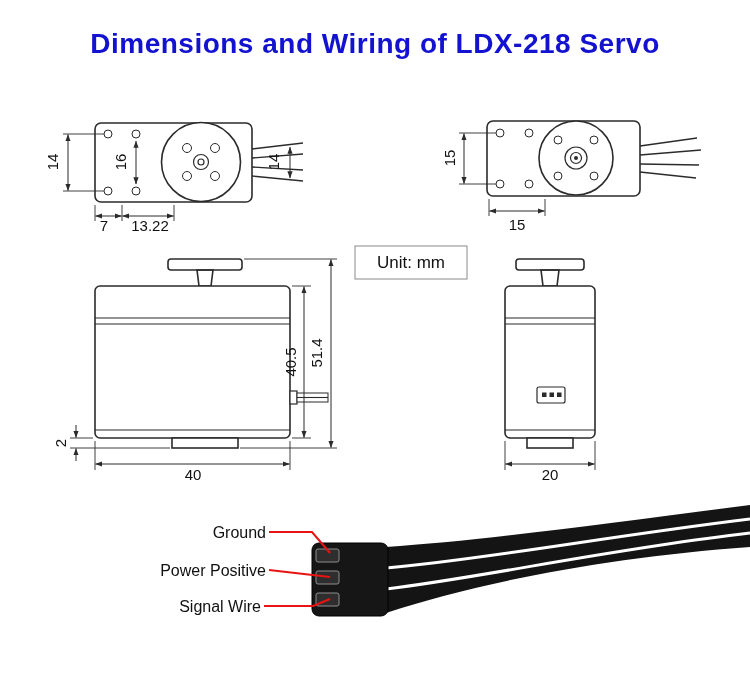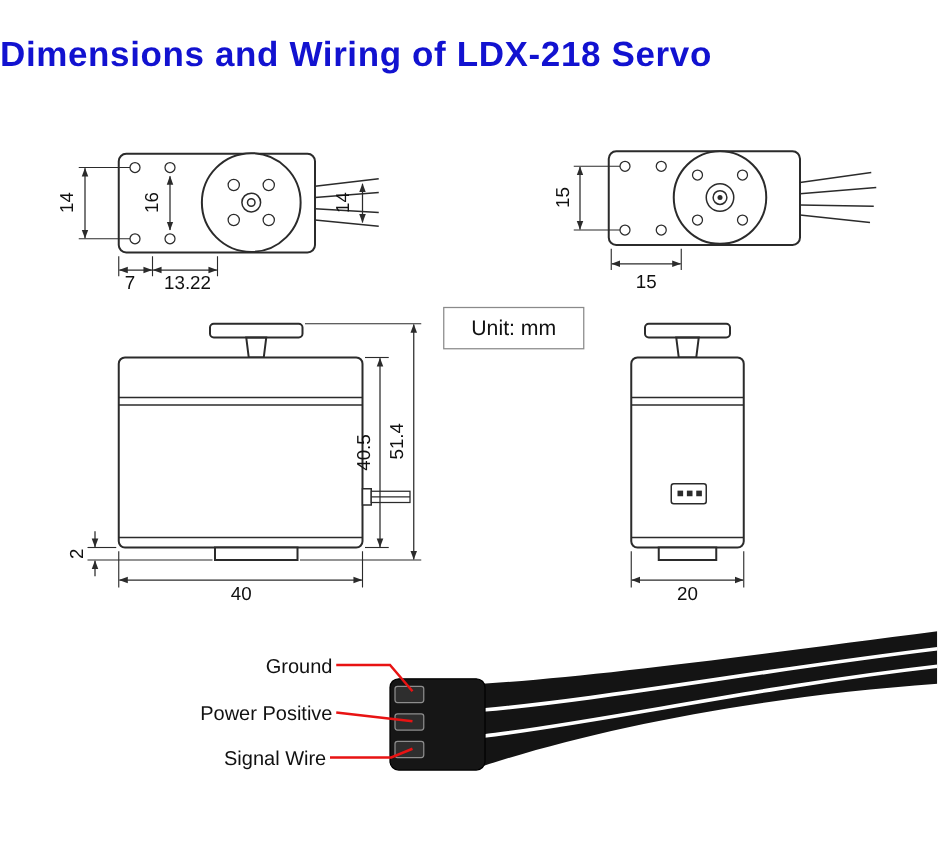--- a/index.html
+++ b/index.html
@@ -2,21 +2,21 @@
 <html><head>
 <meta charset="utf-8">
 <style>
   html,body { margin:0; padding:0; background:#ffffff; }
   .canvas {
     position:relative; width:750px; height:679px; background:#ffffff;
     font-family:"Liberation Sans", sans-serif; overflow:hidden;
   }
   h1.title {
     position:absolute; top:28px; left:0; width:750px; margin:0;
-    font-size:28px; font-weight:bold; color:#1212d0;
+    text-align:center; font-size:28px; font-weight:bold; color:#1212d0;
     letter-spacing:0.5px;
   }
   svg { position:absolute; top:0; left:0; }
   svg text { font-family:"Liberation Sans", sans-serif; fill:#111111; }
   .o16 { fill:#ffffff; stroke:#2b2b2b; stroke-width:1.6; }
   .o16n { fill:none; stroke:#2b2b2b; stroke-width:1.6; }
   .o12 { fill:#ffffff; stroke:#2b2b2b; stroke-width:1.2; }
   .o10 { fill:#ffffff; stroke:#2b2b2b; stroke-width:1; }
   .ln  { fill:none; stroke:#2b2b2b; stroke-width:1.1; }
   .wire{ fill:none; stroke:#2b2b2b; stroke-width:1.4; }

